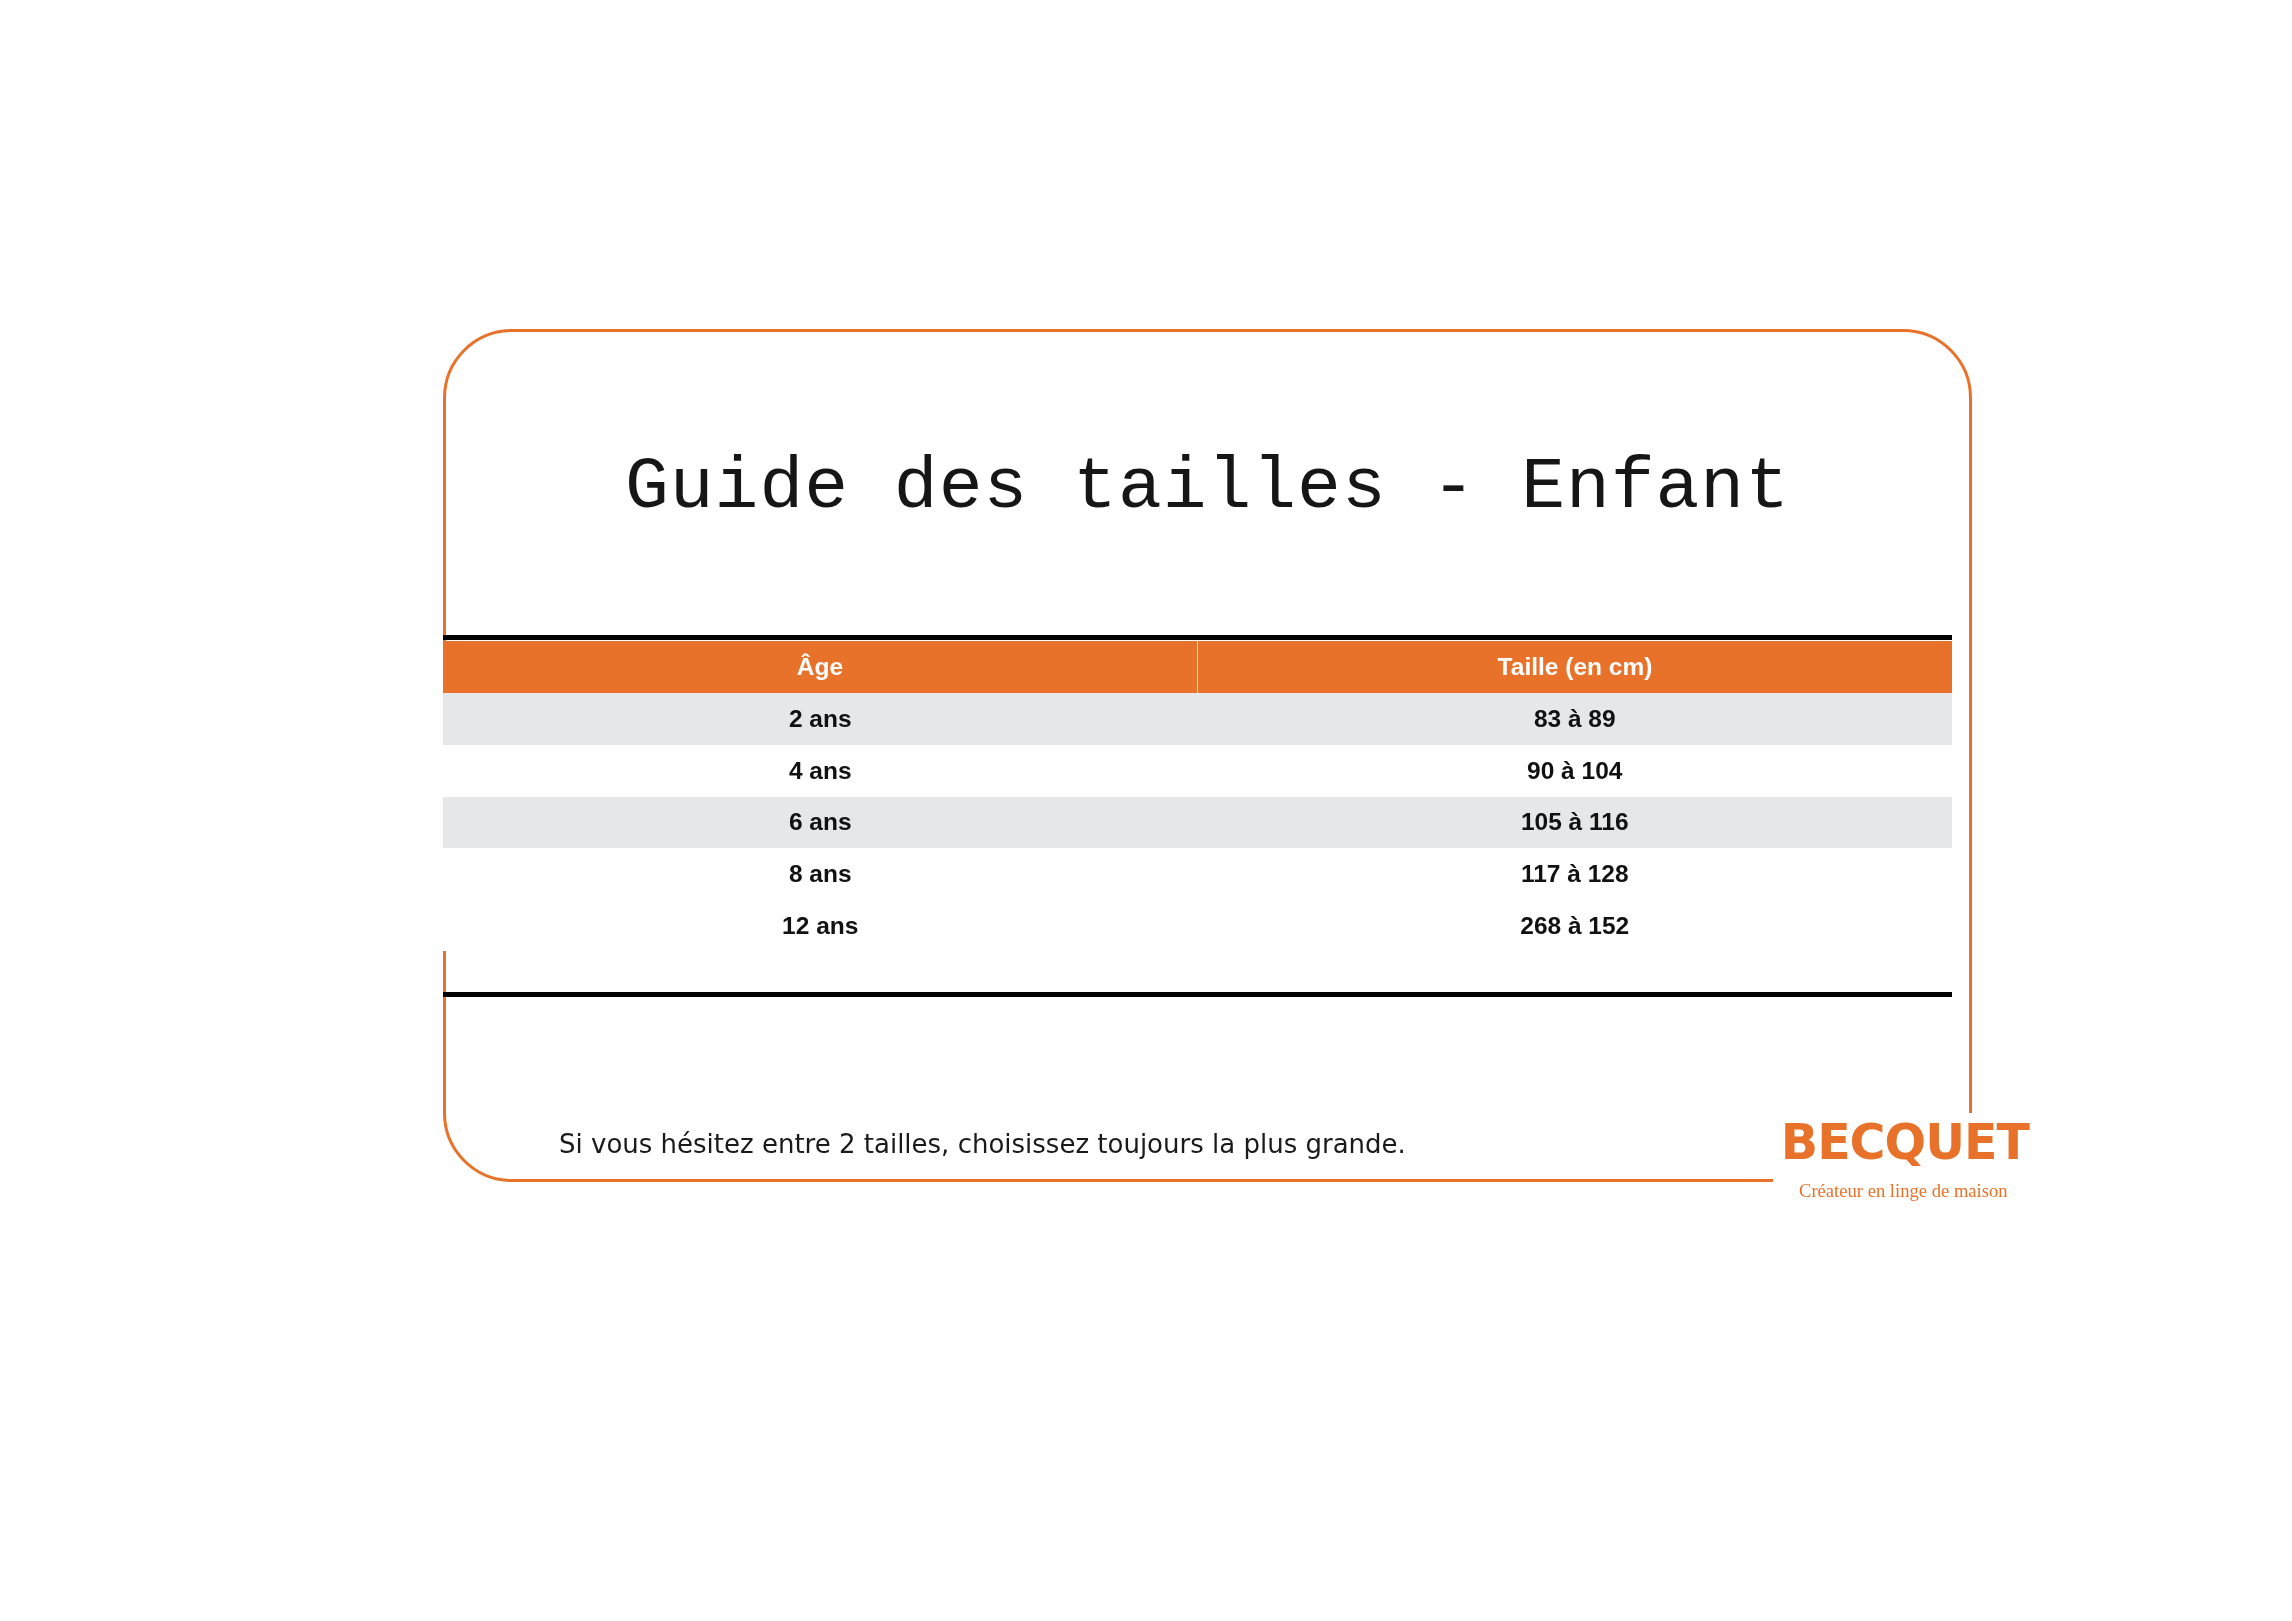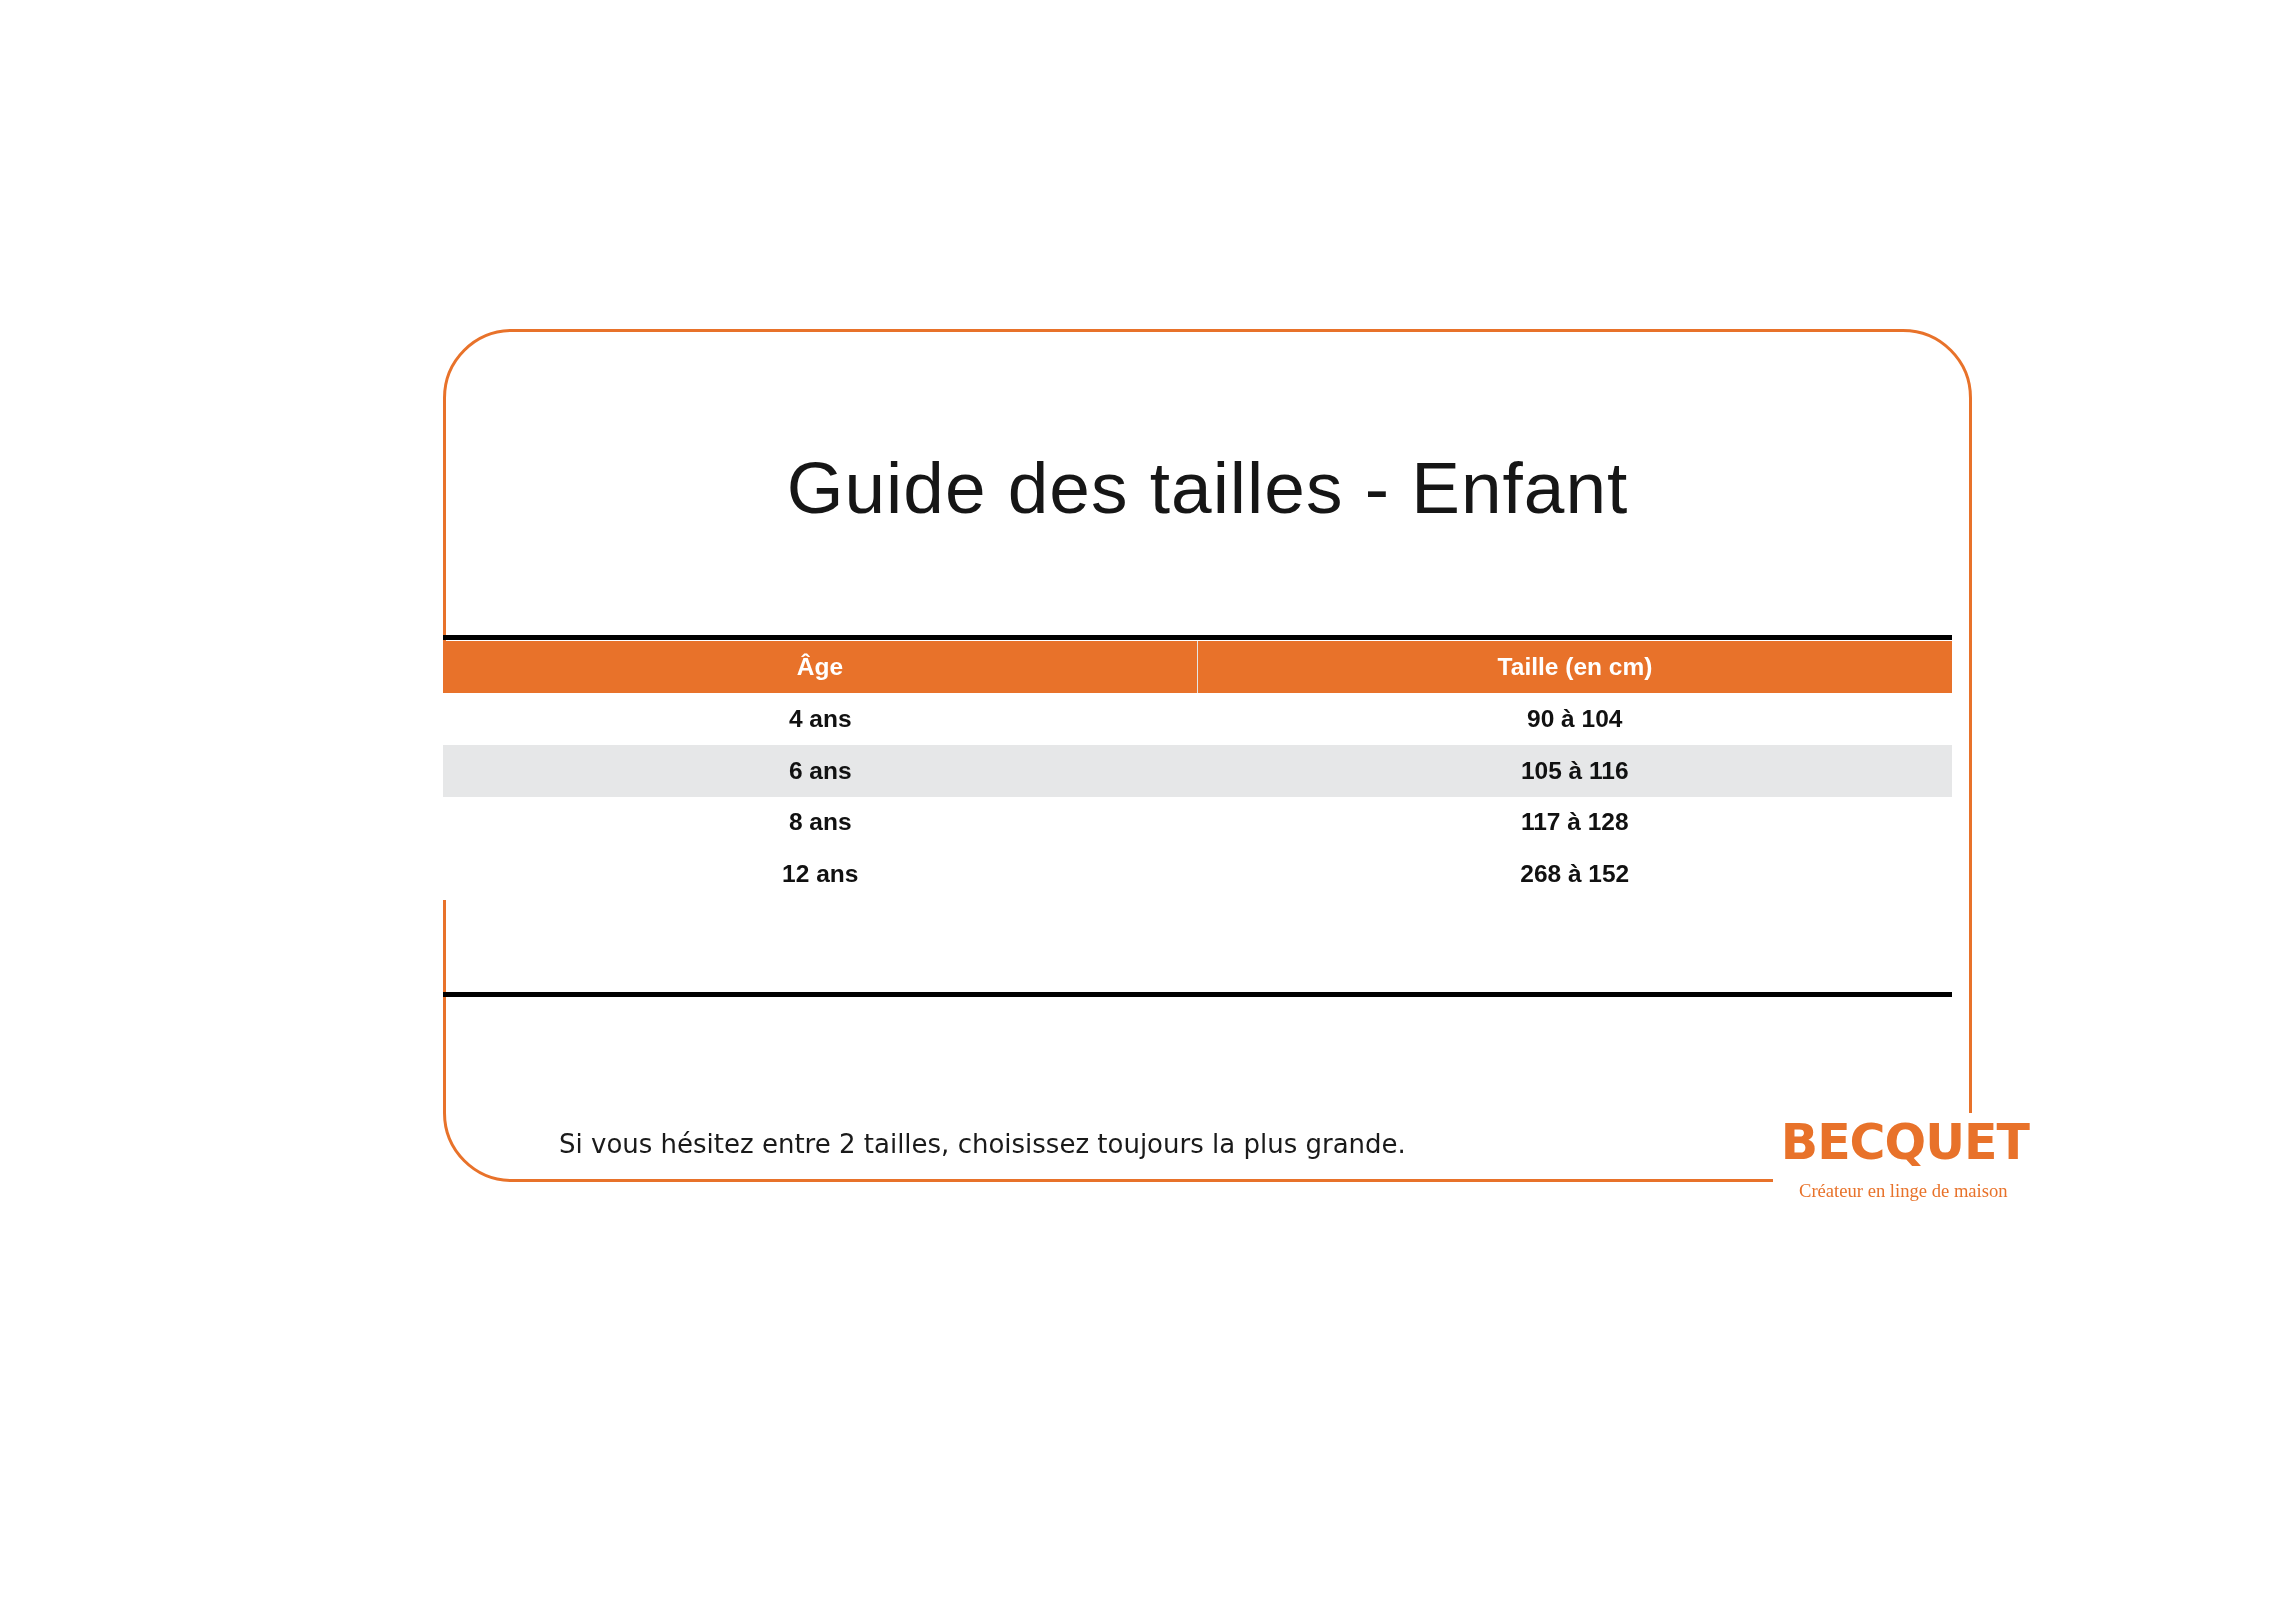--- a/index.html
+++ b/index.html
@@ -28,21 +28,21 @@
     background: #ffffff;
   }
 
   
   .title {
     position: absolute;
     left: 443px;
     top: 446px;
     width: 1529px;
     text-align: center;
-    font-family: Liberation Sans, sans-serif;
+    font-family: Liberation Mono, monospace;
     font-size: 73px;
     font-weight: 400;
     color: #161616;
     letter-spacing: 1px;
     white-space: nowrap;
   }
 
   
   .table-wrap {
     position: absolute;
@@ -151,20 +151,24 @@
 
 <div class="table-wrap">
   <table class="size-table">
     <thead>
       <tr>
         <th>Âge</th>
         <th>Taille (en cm)</th>
       </tr>
     </thead>
     <tbody>
+      <tr class="alt">
+        <td>2 ans</td>
+        <td>83 à 89</td>
+      </tr>
       <tr class="plain">
         <td>4 ans</td>
         <td>90 à 104</td>
       </tr>
       <tr class="alt">
         <td>6 ans</td>
         <td>105 à 116</td>
       </tr>
       <tr class="plain">
         <td>8 ans</td>

